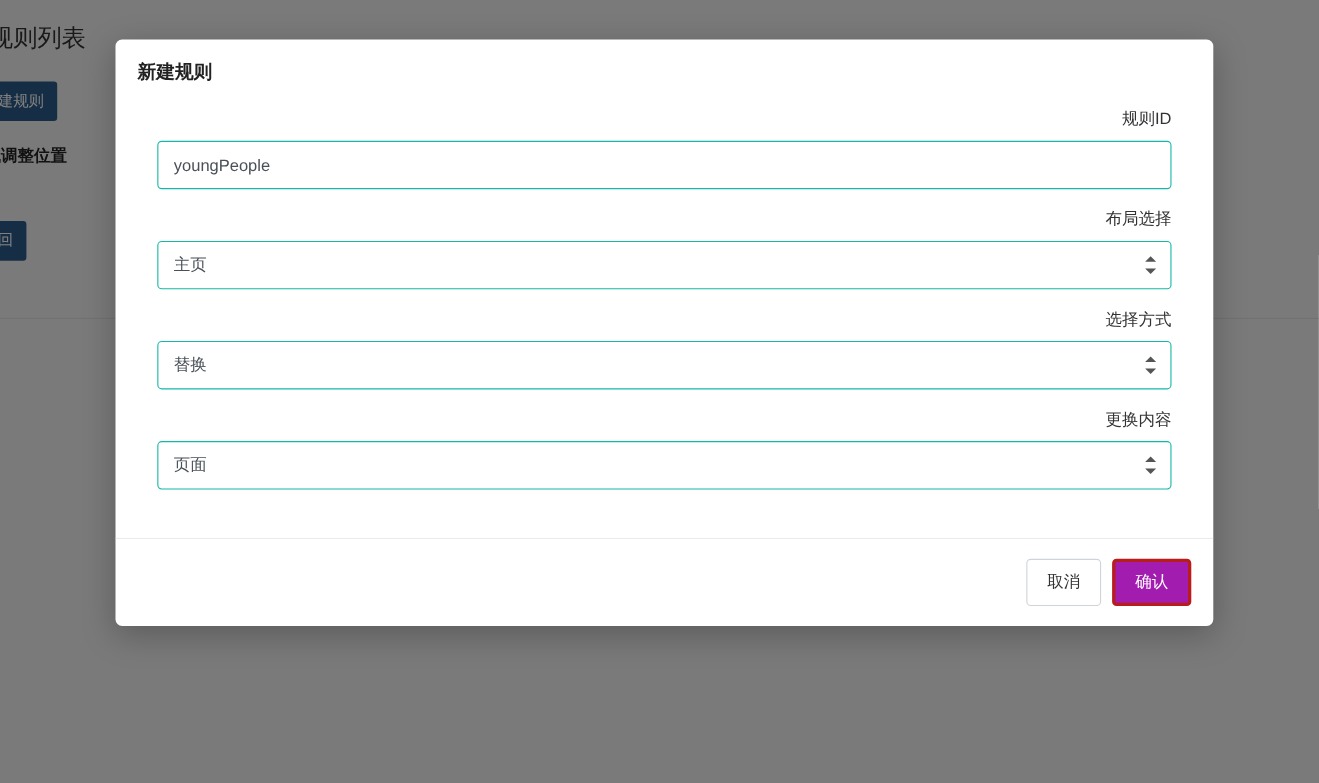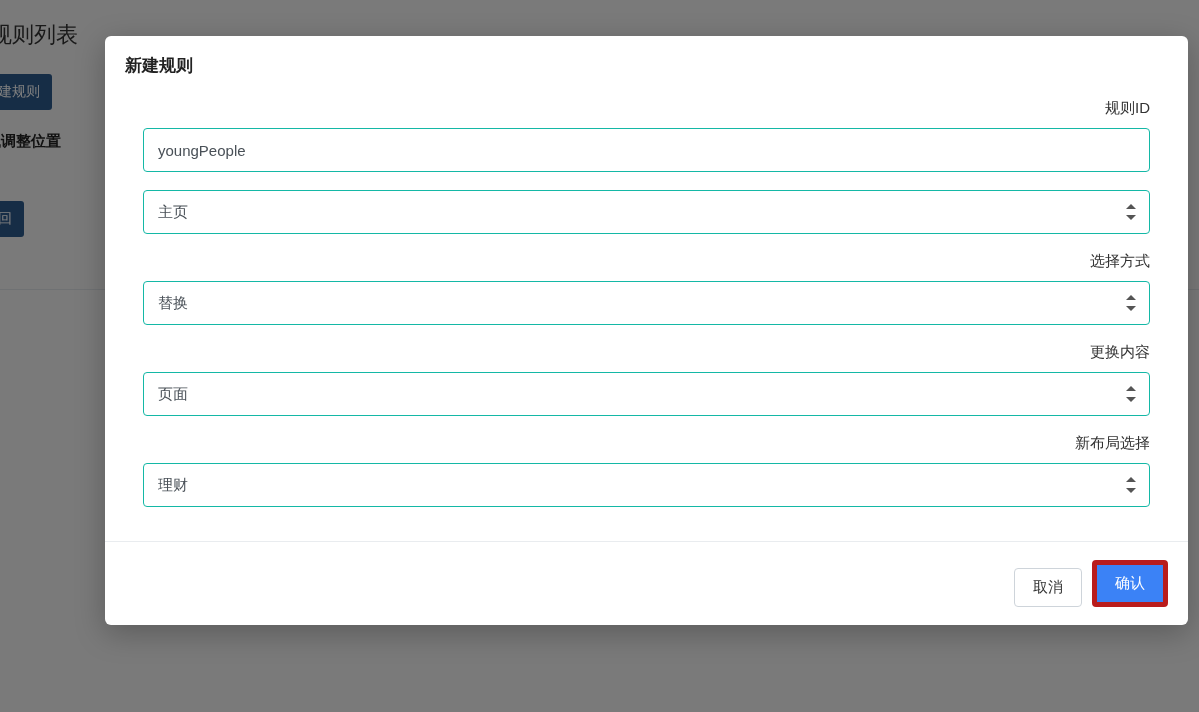--- a/index.html
+++ b/index.html
@@ -50,21 +50,21 @@
     }
     .overlay {
       position: absolute;
       top: 0; left: 0; right: 0; bottom: 0;
       background: rgba(0,0,0,0.5);
     }
     .modal {
       position: absolute;
       left: 105px;
       top: 36px;
-      width: 1083px;
+      width: 998px;
       background: #fff;
       border-radius: 6px;
       box-shadow: 0 8px 30px rgba(0,0,0,0.25);
       overflow: hidden;
     }
     .modal-header {
       padding: 18px 20px 18px 20px;
     }
     .modal-title {
       font-size: 17px;
@@ -127,37 +127,36 @@
     .select-arrows::after {
       bottom: 0;
       border-top: 5px solid #555;
     }
     .modal-footer {
       border-top: 1px solid #e9ecef;
       padding: 18px 20px;
       display: flex;
       justify-content: flex-end;
       gap: 10px;
-      align-items: flex-end;
     }
     .btn {
       padding: 9px 18px;
       font-size: 15px;
       border-radius: 4px;
       cursor: pointer;
       font-family: inherit;
     }
     .btn-default {
       background: #fff;
       border: 1px solid #ced4da;
       color: #333;
     }
     .btn-primary {
-      background: #3b82f6;
-      border: 5px solid #b91c1c;
+      background: #a21caf;
+      border: 3px solid #b91c1c;
       color: #fff;
     }
   </style>
 </head>
 <body>
 
 <div class="bg-page">
   <div class="bg-title">规则列表</div>
   <button class="bg-btn">建规则</button>
   <div class="bg-text">拽调整位置</div>
@@ -174,20 +173,21 @@
   </div>
 
   <div class="modal-body">
 
     <div class="form-group">
       <label class="form-label">规则ID</label>
       <input type="text" class="form-control" value="youngPeople" style="">
     </div>
 
     <div class="form-group">
+      <label class="form-label">布局选择</label>
       <div class="form-select-wrap">
         <div class="form-select" role="button" style="line-height:42px">主页</div>
         <span class="select-arrows"></span>
       </div>
     </div>
 
     <div class="form-group">
       <label class="form-label">选择方式</label>
       <div class="form-select-wrap">
         <div class="form-select" role="button" style="line-height:42px">替换</div>
@@ -196,27 +196,20 @@
     </div>
 
     <div class="form-group">
       <label class="form-label">更换内容</label>
       <div class="form-select-wrap">
         <div class="form-select" role="button" style="line-height:42px">页面</div>
         <span class="select-arrows"></span>
       </div>
     </div>
 
-    <div class="form-group" style="margin-bottom:8px">
-      <label class="form-label">新布局选择</label>
-      <div class="form-select-wrap">
-        <div class="form-select" role="button" style="line-height:42px">理财</div>
-        <span class="select-arrows"></span>
-      </div>
-    </div>
 
   </div>
 
   <div class="modal-footer">
     <button class="btn btn-default">取消</button>
     <button class="btn btn-primary">确认</button>
   </div>
 </div>
 
 </body></html>

